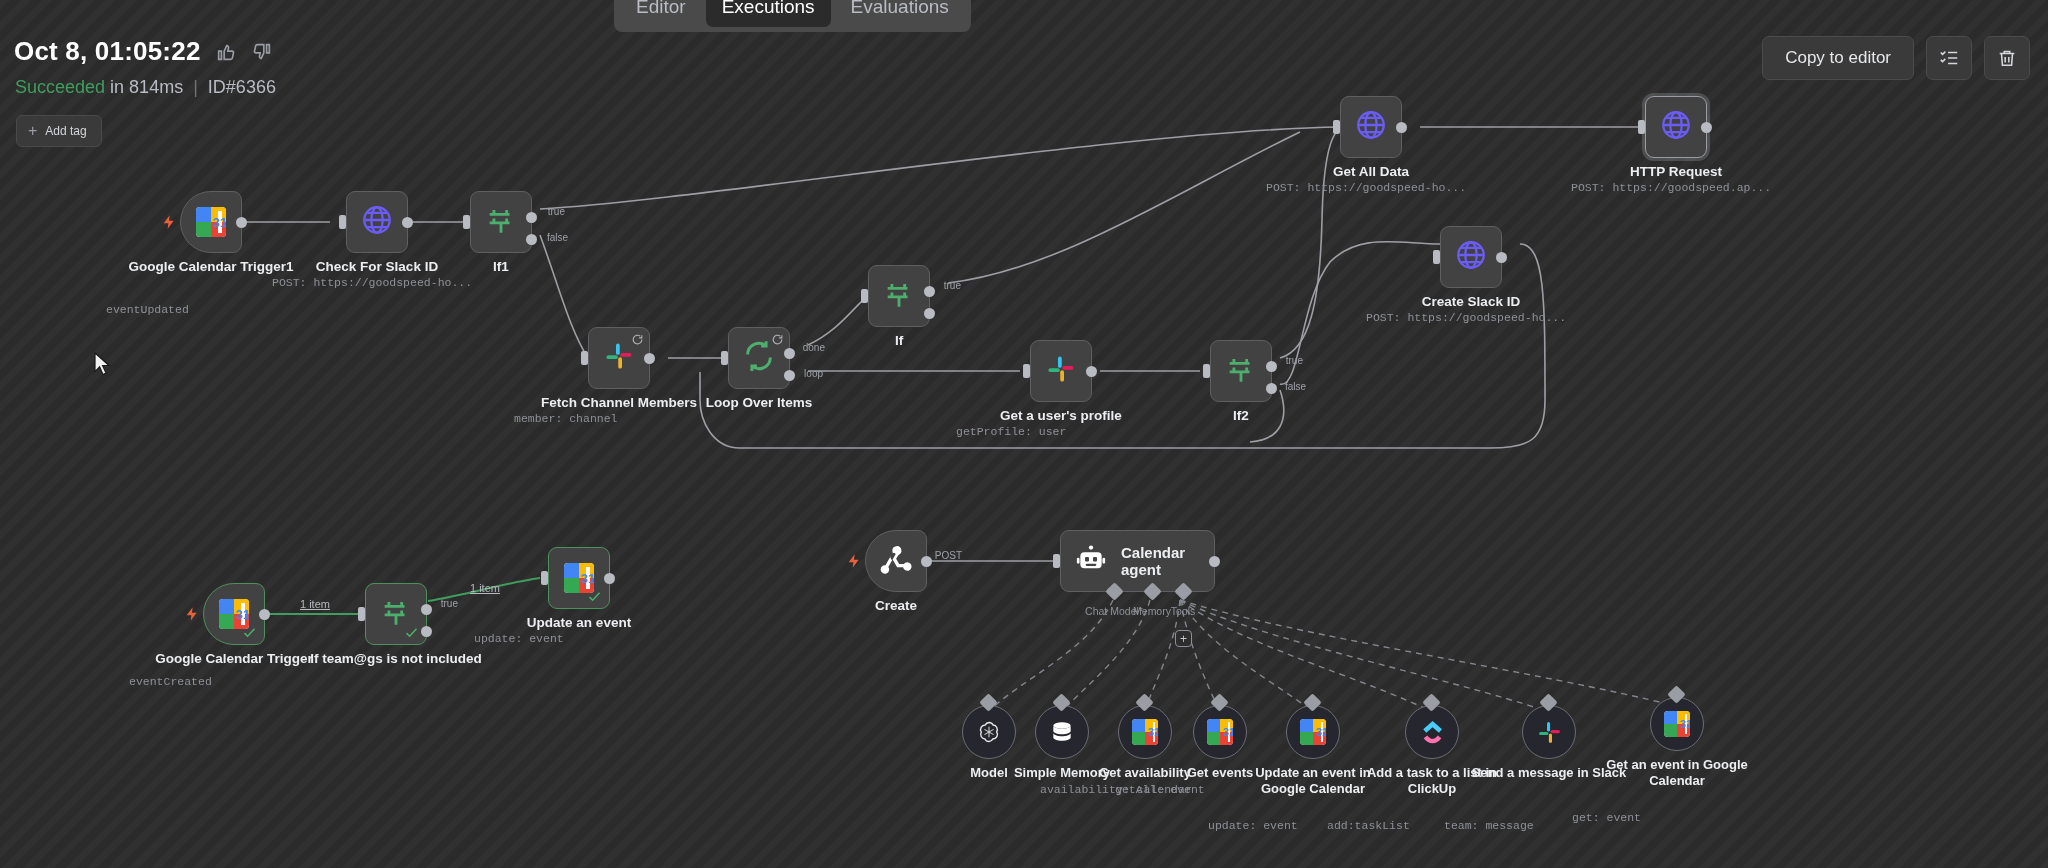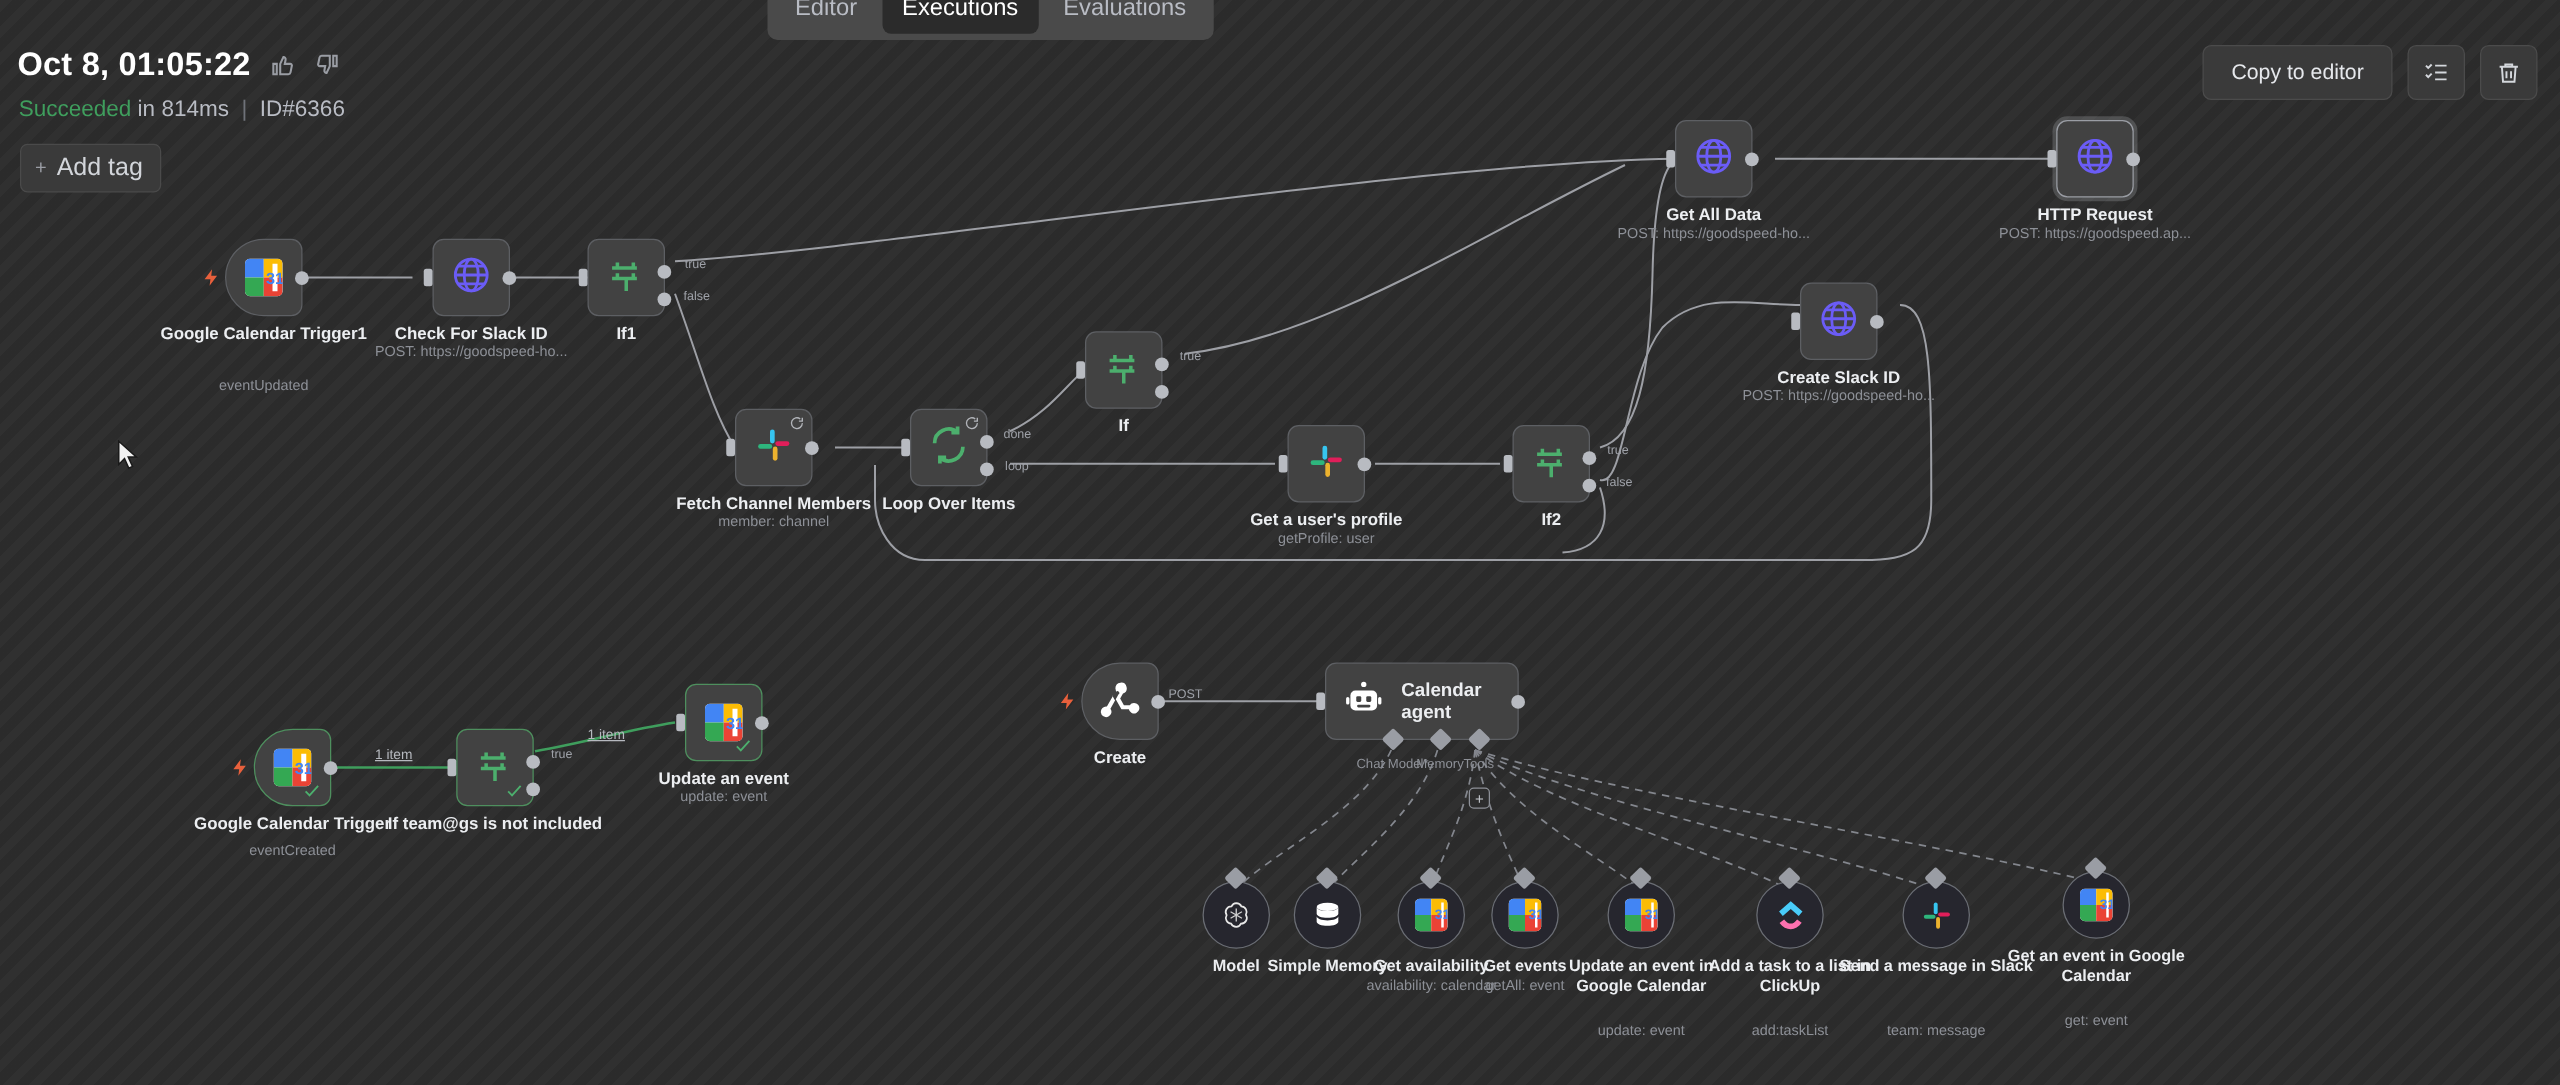--- a/index.html
+++ b/index.html
@@ -46,21 +46,21 @@
   #run-status { position: absolute; left: 15px; top: 77px; font-size: 18px; color: #b9bcc4; white-space: nowrap; }
   #run-status .ok { color: #3f9e5d; margin-top: 41px; }
   #run-status .sep { color: #6f7279; margin: 0 5px; }
   #add-tag {
     position: absolute; left: 16px; top: 115px;
     display: flex; align-items: center; gap: 8px;
     background: #3a3a3a; border: 1px solid #4a4a4a; border-radius: 6px;
     padding: 7px 14px 7px 11px; cursor: pointer;
   }
   #add-tag .plus { color: #9a9da4; font-size: 16px; line-height: 1; }
-  #add-tag .lbl { color: #d2d5da; font-size: 20px; }
+  #add-tag .lbl { color: #d2d5da; font-size: 12px; }
 
   #header-actions { position: absolute; right: 18px; top: 36px; display: flex; align-items: center; gap: 12px; }
   .hbtn {
     background: #3a3a3a; border: 1px solid #4b4b4b; border-radius: 7px;
     color: #e6e8ec; font-size: 17px; height: 44px; display: flex;
     align-items: center; justify-content: center; cursor: pointer;
   }
   #copy-editor-btn { padding: 0 22px; }
   .icon-btn { width: 46px; }
   .icon-btn svg { width: 22px; height: 22px; stroke: #d4d7dc; fill: none; stroke-width: 1.7; }
@@ -77,22 +77,22 @@
   .node.done .nbox { border-color: #4e8f5e; }
   .node.selected .nbox { border-color: #9a9da4; box-shadow: 0 0 0 3px rgba(200,203,210,0.22); }
 
   .nlabel {
     position: absolute; left: 50%; transform: translateX(-50%);
     top: 68px; width: 190px; text-align: center;
     font-size: 13.5px; color: #eceef1; line-height: 1.22; font-weight: 600;
   }
   .nsub {
     position: absolute; left: 50%; transform: translateX(-50%);
-    width: 210px; text-align: center; font-size: 11.5px; color: #8d9097;
-    line-height: 1.2; white-space: nowrap; overflow: hidden; text-overflow: ellipsis;
+    width: 210px; text-align: left; font-size: 11.5px; color: #8d9097;
+    line-height: 1.2; white-space: nowrap; overflow: hidden; text-overflow: ellipsis; font-family: Liberation Mono, monospace;
   }
   .nsub.one { top: 85px; }
   .nsub.two { top: 112px; }
 
   
   .port { position: absolute; width: 11px; height: 11px; border-radius: 50%; background: #b8bbc1; }
   .port.out { right: -6px; top: 50%; margin-top: -5.5px; }
   .port.in { left: -8px; top: 50%; margin-top: -7px; width: 7px; height: 14px; border-radius: 2px; background: #b8bbc1; }
   .port.out2a { right: -6px; top: 34%; }
   .port.out2b { right: -6px; top: 70%; }

